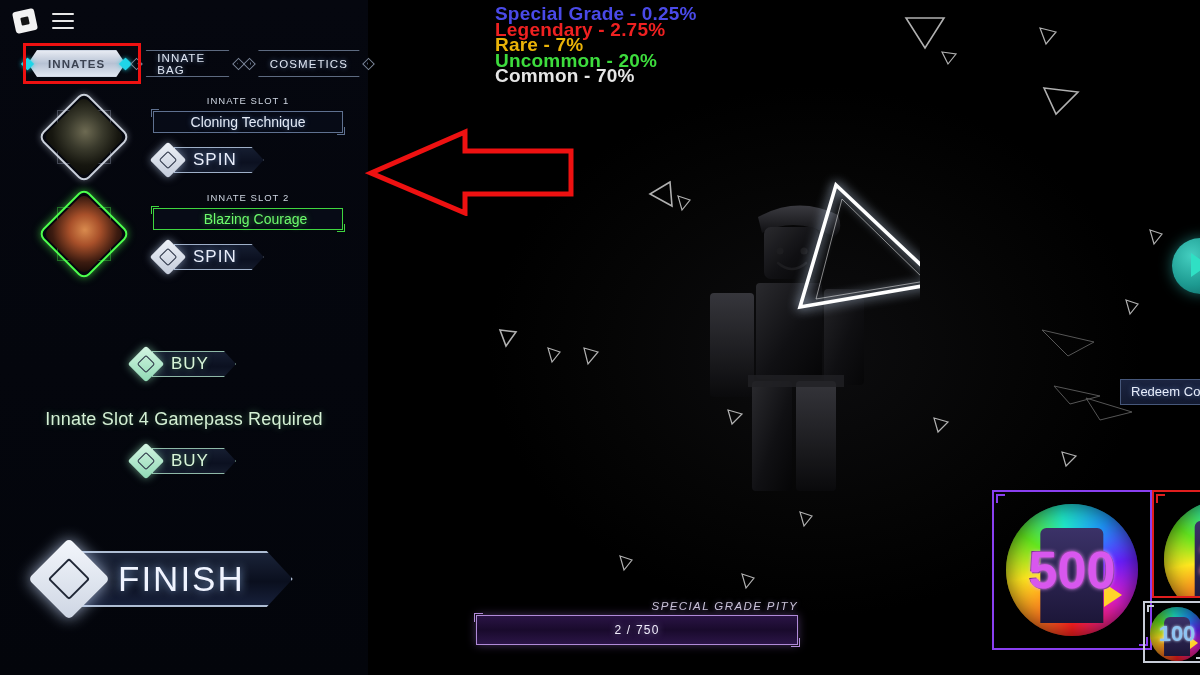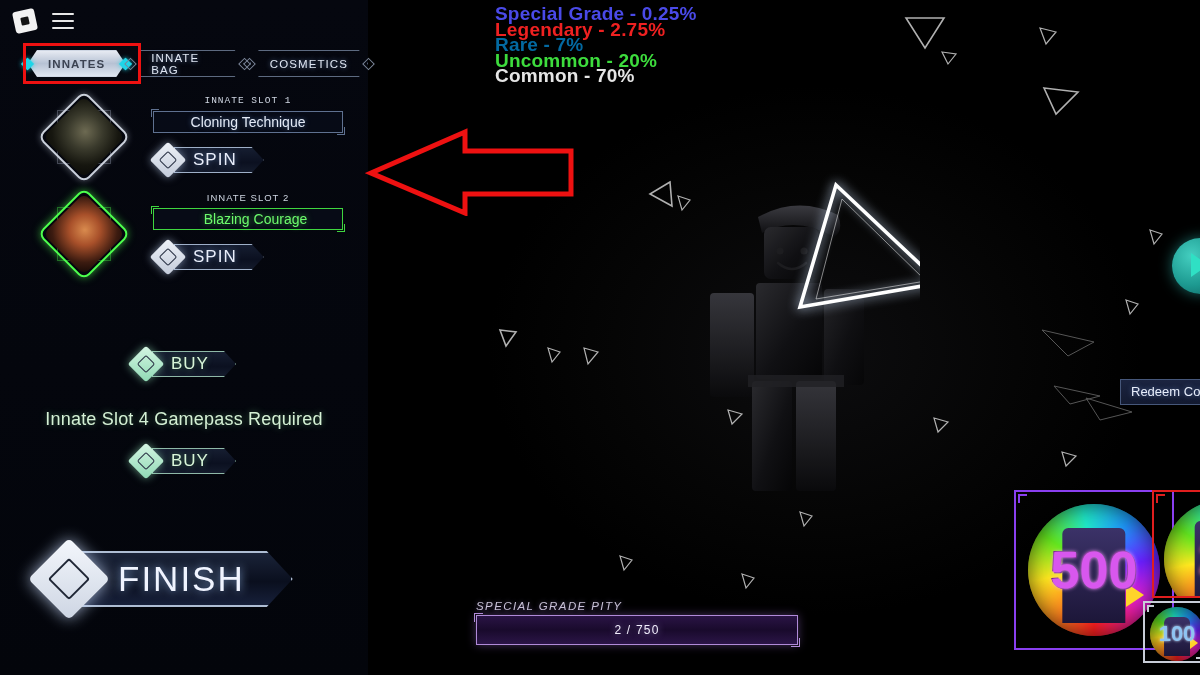--- a/index.html
+++ b/index.html
@@ -34,21 +34,21 @@
     background:#f2f2f2; transform:rotate(-12deg); border-radius:3px;
   }
   #roblox-logo::after {
     content:""; position:absolute; left:7px; top:7px; width:8px; height:8px;
     background:#141414; border-radius:1px;
   }
   #hamburger { position:absolute; left:52px; top:13px; width:22px; height:17px; cursor:pointer; }
   #hamburger i { display:block; height:2.4px; background:#e8e8e8; margin-bottom:4.6px; border-radius:1px; }
 
   
-  #tabs { position:absolute; left:28px; top:50px; display:flex; align-items:center; gap:6px; }
+  #tabs { position:absolute; left:28px; top:50px; display:flex; align-items:center; gap:12px; }
   .tab {
     position:relative; height:27px; display:flex; align-items:center; justify-content:center;
     padding:0 20px; font-size:11.5px; letter-spacing:1.1px; cursor:pointer;
     font-family:"Liberation Sans", sans-serif;
   }
   .tab .tab-body {
     position:absolute; inset:0;
     border:1px solid #5d6a80;
     clip-path:polygon(9px 0, calc(100% - 9px) 0, 100% 50%, calc(100% - 9px) 100%, 9px 100%, 0 50%);
     background:transparent;
@@ -184,21 +184,21 @@
   
   #rarity-list { position:absolute; left:495px; top:6px; z-index:6; }
   .rarity-line {
     font-size:19px; line-height:15.6px; letter-spacing:.2px; white-space:nowrap;
     font-weight:bold;
   }
 
   
   #pity { position:absolute; left:476px; top:600px; width:322px; z-index:6; }
   #pity-label {
-    text-align:left; font-size:11.5px; letter-spacing:1.4px; font-style:italic;
+    text-align:right; font-size:11.5px; letter-spacing:1.4px; font-style:italic;
     color:#c9c3d8; text-shadow:0 0 5px rgba(170,140,220,.5); margin-bottom:3px;
   }
   #pity-bar {
     position:relative; height:30px; border:1.6px solid #b08ad8;
     background:linear-gradient(180deg,#2a1445 0%,#190a2c 50%,#2b1547 100%);
     display:flex; align-items:center; justify-content:center;
     box-shadow:0 0 9px rgba(170,120,230,.4);
   }
   #pity-bar .corner-tl, #pity-bar .corner-br { border-color:#b08ad8; width:9px; height:9px; }
   #pity-value {
@@ -241,21 +241,21 @@
     width:48%; height:72%;
     background:linear-gradient(180deg,#3b3268 0%,#1c1638 100%);
     border-radius:6px 6px 0 0;
   }
   .rainbow-icon .ytri {
     position:absolute; right:12%; bottom:22%;
     border-left:18px solid #ffd42a; border-top:12px solid transparent; border-bottom:12px solid transparent;
   }
 
   #crate-500 {
-    position:absolute; left:1014px; top:490px; width:160px; height:160px;
+    position:absolute; left:992px; top:490px; width:160px; height:160px;
     border:2px solid #8a3ff0; z-index:7; cursor:pointer;
   }
   #crate-500 .rainbow-icon { left:12px; top:12px; width:132px; height:132px; }
   #crate-500 .num { font-size:52px; }
 
   #crate-25 {
     position:absolute; left:1152px; top:490px; width:130px; height:108px;
     border:2px solid #e01e1e; z-index:7; cursor:pointer;
   }
   #crate-25 .rainbow-icon { left:10px; top:8px; width:118px; height:118px; }
@@ -342,21 +342,21 @@
         <polygon points="196,20 300,118 160,142" fill="none" stroke="#ffffff" stroke-width="3.6" opacity="1" style="filter:drop-shadow(0 0 6px #cfe4ff)"></polygon>
         <polygon points="202,34 286,116 176,134" fill="none" stroke="#ffffff" stroke-width="1" opacity=".5"></polygon>
       </g>
     </svg>
   </div>
 </div>
 
 <div id="rarity-list">
   <div class="rarity-line" style="color:#4a4ae8;">Special Grade - 0.25%</div>
   <div class="rarity-line" style="color:#ef2121;">Legendary - 2.75%</div>
-  <div class="rarity-line" style="color:#0369a1;">Rare - 7%</div>
+  <div class="rarity-line" style="color:#eab308;">Rare - 7%</div>
   <div class="rarity-line" style="color:#3ddc3d;">Uncommon - 20%</div>
   <div class="rarity-line" style="color:#e5e5e5;">Common - 70%</div>
 </div>
 
 <div id="pity">
   <div id="pity-label">SPECIAL GRADE PITY</div>
   <div id="pity-bar">
     <span class="corner-tl"></span>
     <span class="corner-br"></span>
     <span id="pity-value">2 / 750</span>
@@ -426,21 +426,21 @@
       <span class="tab-label">COSMETICS</span>
     </div>
   </div>
 
   <div class="innate-row" style="top:96px;">
     <div class="innate-icon" style="top:0;">
       <span class="dbacksq"></span>
       <span class="dshape" style="background:radial-gradient(circle at 45% 42%, #6d6a52 0%, #3a3a2c 38%, #16160f 72%, #0b0b08 100%);"></span>
       <span class="dframe"></span>
     </div>
-    <div class="slot-caption" style="top:-1px;font-family:Liberation Mono, monospace;">INNATE SLOT 1</div>
+    <div class="slot-caption" style="top:-1px;">INNATE SLOT 1</div>
     <div class="slot-namebox" style="top:15px;">
       <span class="corner-tl"></span>
       <span class="corner-br"></span>
       <span>Cloning Technique</span>
     </div>
     <div class="arrow-btn" style="left:155px; top:51px;">
       <span class="adia"></span>
       <span class="abody">
         <span class="alabel">SPIN</span>
       </span>

